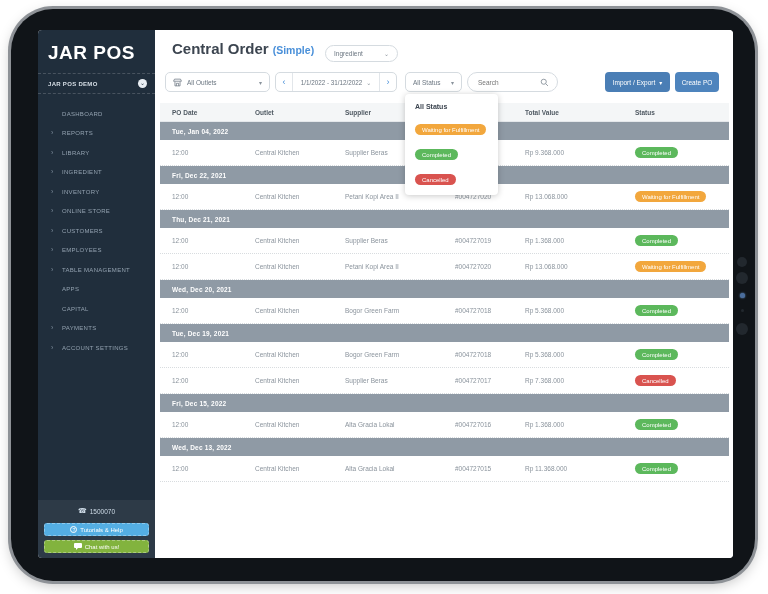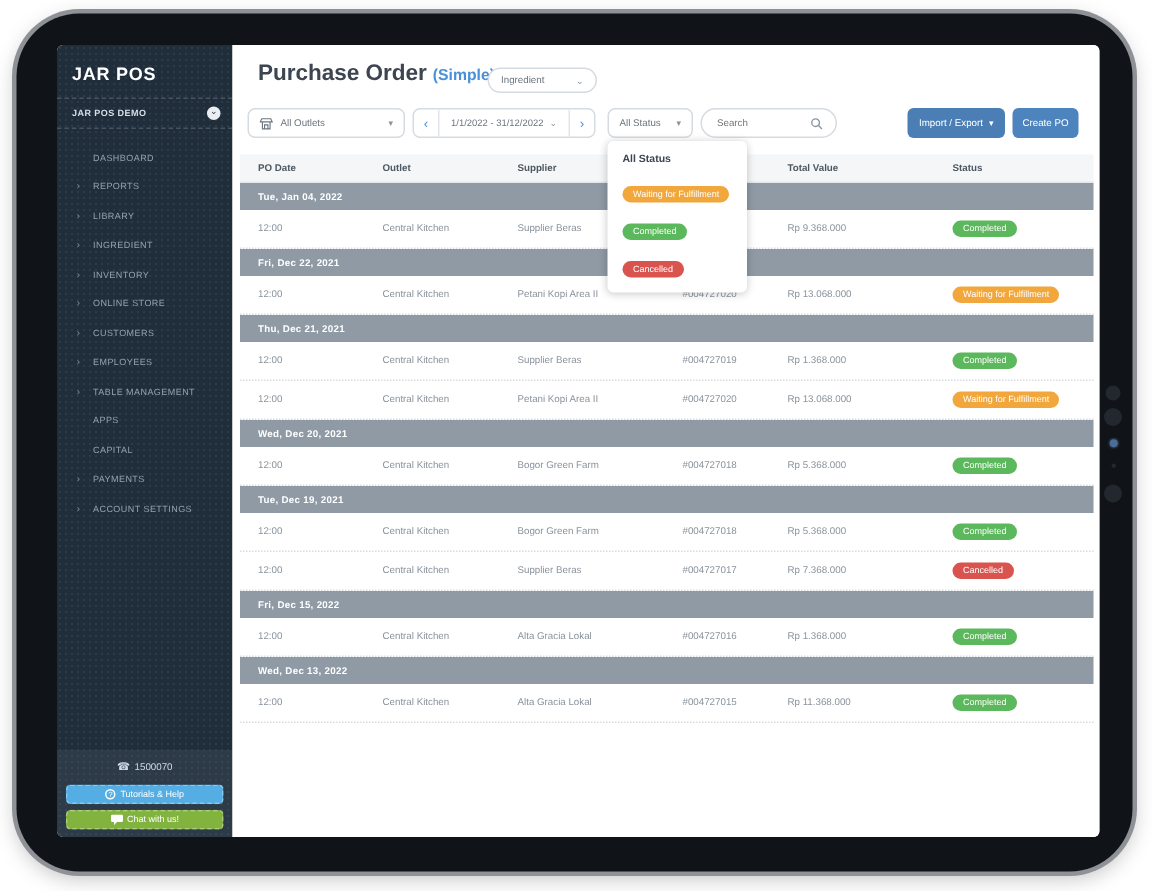--- a/index.html
+++ b/index.html
@@ -10,21 +10,21 @@
   .tablet{position:absolute;left:11px;top:9px;width:744px;height:572px;background:#101418;
     border-radius:42px;box-shadow:0 0 0 3px #8e9297,0 4px 14px rgba(0,0,0,.25);}
   .bezel-dot{position:absolute;border-radius:50%;background:#22282e;}
   .bezel-dot.blue{background:#4a6d9c;box-shadow:0 0 2px #6c9cd2;}
   .screen{position:absolute;left:27px;top:21px;width:695px;height:528px;background:#ffffff;
     border-radius:4px;overflow:hidden;display:flex;}
 
   
   .sidebar{position:relative;width:117px;height:100%;background:#202e3c;flex:0 0 117px;
     background-image:radial-gradient(rgba(255,255,255,.06) .7px,transparent .7px);background-size:4px 4px;}
-  .logo{padding:12px 10px 9px;font-size:12px;font-weight:bold;color:#ffffff;letter-spacing:.5px;}
+  .logo{padding:12px 10px 9px;font-size:19px;font-weight:bold;color:#ffffff;letter-spacing:.5px;}
   .account{display:flex;align-items:center;justify-content:space-between;padding:5px 8px 5px 10px;
     border-top:1px dashed rgba(255,255,255,.18);border-bottom:1px dashed rgba(255,255,255,.18);}
   .account-label{font-size:6px;font-weight:bold;color:#d7dfe7;letter-spacing:.3px;}
   .account-chevron{width:9px;height:9px;border-radius:50%;background:#e9eef3;color:#2c3a48;
     font-size:6px;line-height:9px;text-align:center;}
   .menu{padding:10px 0 0;}
   .menu-item{position:relative;height:19.5px;display:flex;align-items:center;padding-left:24px;cursor:pointer;}
   .menu-arrow{position:absolute;left:13px;top:50%;transform:translateY(-54%);font-size:7px;color:#7d8c9a;}
   .menu-label{font-size:6px;color:#93a2b0;letter-spacing:.3px;}
   .side-bottom{position:absolute;left:0;right:0;bottom:0;padding:5px 6px 5px;background:rgba(255,255,255,.06);}
@@ -188,21 +188,21 @@
               <path d="M1 0h6q1 0 1 1v3q0 1-1 1H4L2 7V5H1Q0 5 0 4V1Q0 0 1 0z" fill="#ffffff"></path>
             </svg>
           <span>Chat with us!</span>
         </div>
       </div>
     </div>
 
     <div class="main">
 
       <div class="page-title">
-        <span>Purchase Order</span><span class="page-subtitle">(Simple)</span>
+        <span>Central Order</span><span class="page-subtitle">(Simple)</span>
       </div>
 
       <div class="pill type-pill">
         <span>Ingredient</span>
         <span class="caret">⌄</span>
       </div>
 
       <div class="filter-row">
         <div class="pill outlet-pill">
           <svg width="9" height="9" viewBox="0 0 12 12">

